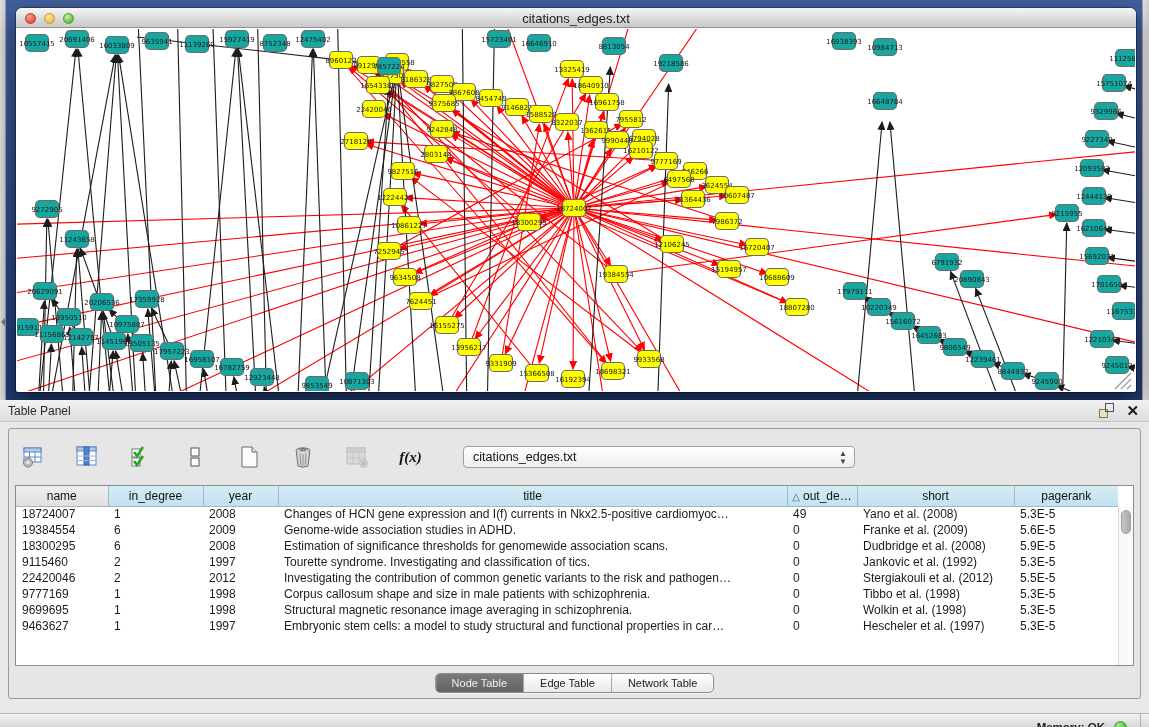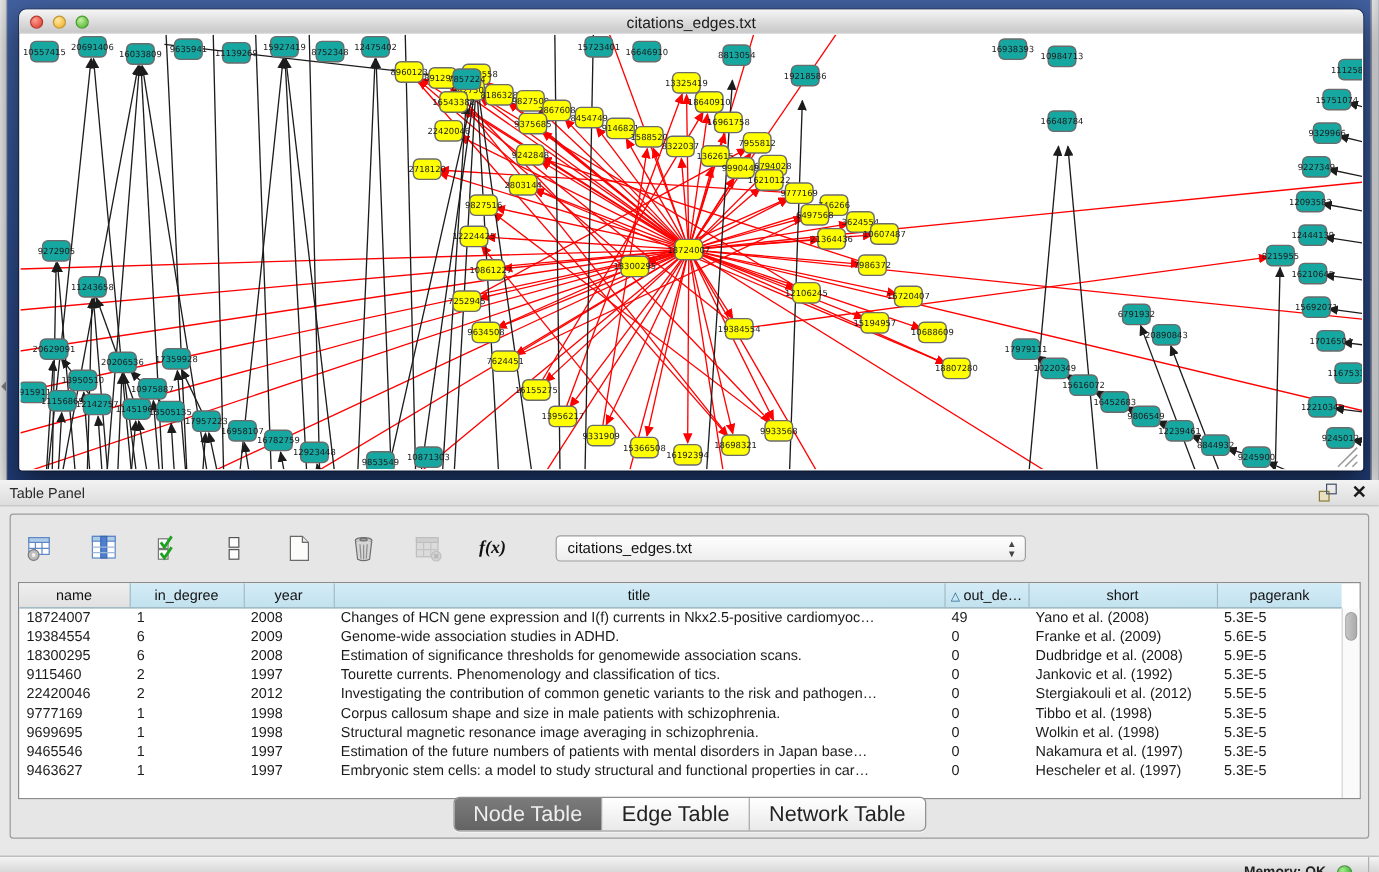--- a/index.html
+++ b/index.html
@@ -64,21 +64,21 @@
   table.grid th:last-child { border-right:none; }
   table.grid td { height:16px; padding:0 4px 0 6px; color:#1b1b1b; white-space:nowrap; overflow:hidden; }
   .sort-tri { color:#2b6a8f; font-size:10px; margin-right:3px; }
   .scrollbar { position:absolute; right:0; top:21px; bottom:0; width:15px; background:#fafafa; border-left:1px solid #d4d4d4; }
   .thumb { position:absolute; left:2px; top:3px; width:10px; height:24px; border-radius:6px;
     background:linear-gradient(90deg,#c6c6c6,#ababab); border:1px solid #9e9e9e; }
 
   .tabs { position:absolute; left:50%; bottom:5px; transform:translateX(-50%);
     display:flex; border:1px solid #8d8d8d; border-radius:5px; overflow:hidden;
     background:linear-gradient(180deg,#ffffff,#e9e9e9); box-shadow:0 1px 0 rgba(255,255,255,.6); }
-  .tab { padding:3px 16px; font-size:18px; color:#222; border-right:1px solid #a6a6a6; }
+  .tab { padding:3px 16px; font-size:11px; color:#222; border-right:1px solid #a6a6a6; }
   .tab:last-child { border-right:none; }
   .tab.active { background:linear-gradient(180deg,#7b7b7b,#636363); color:#efefef; }
 
   .status-bar { position:absolute; left:0; bottom:0; right:0; height:14px;
     background:linear-gradient(180deg,#f4f4f4,#d7d7d7); border-top:1px solid #b3b3b3;font-weight:bold; }
   .mem { position:absolute; right:44px; top:7px; font-size:11.5px; color:#222; }
   .mem-dot { position:absolute; right:22px; top:7px; width:13px; height:13px; border-radius:50%;
     background:radial-gradient(circle at 35% 30%,#a8ec8e,#46c13c 60%,#2e9a28); border:1px solid #5a8f52; }
   .status-sep { position:absolute; right:8px; top:0; bottom:0; width:1px; background:#b0b0b0; }
 </style>
@@ -855,21 +855,21 @@
               <td>2008</td>
               <td>Estimation of significance thresholds for genomewide association scans.</td>
               <td>0</td>
               <td>Dudbridge et al. (2008)</td>
               <td>5.9E-5</td>
             </tr>
             <tr>
               <td>9115460</td>
               <td>2</td>
               <td>1997</td>
-              <td>Tourette currents. Phenomenology and classification of tics.</td>
+              <td>Tourette syndrome. Investigating and classification of tics.</td>
               <td>0</td>
               <td>Jankovic et al. (1992)</td>
               <td>5.3E-5</td>
             </tr>
             <tr>
               <td>22420046</td>
               <td>2</td>
               <td>2012</td>
               <td>Investigating the contribution of common genetic variants to the risk and pathogen…</td>
               <td>0</td>
@@ -888,29 +888,20 @@
             <tr>
               <td>9699695</td>
               <td>1</td>
               <td>1998</td>
               <td>Structural magnetic resonance image averaging in schizophrenia.</td>
               <td>0</td>
               <td>Wolkin et al. (1998)</td>
               <td>5.3E-5</td>
             </tr>
             <tr>
-              <td>9465546</td>
-              <td>1</td>
-              <td>1997</td>
-              <td>Estimation of the future numbers of patients with mental disorders in Japan base…</td>
-              <td>0</td>
-              <td>Nakamura et al. (1997)</td>
-              <td>5.3E-5</td>
-            </tr>
-            <tr>
               <td>9463627</td>
               <td>1</td>
               <td>1997</td>
               <td>Embryonic stem cells: a model to study structural and functional properties in car…</td>
               <td>0</td>
               <td>Hescheler et al. (1997)</td>
               <td>5.3E-5</td>
             </tr>
           </tbody>
       </table>

